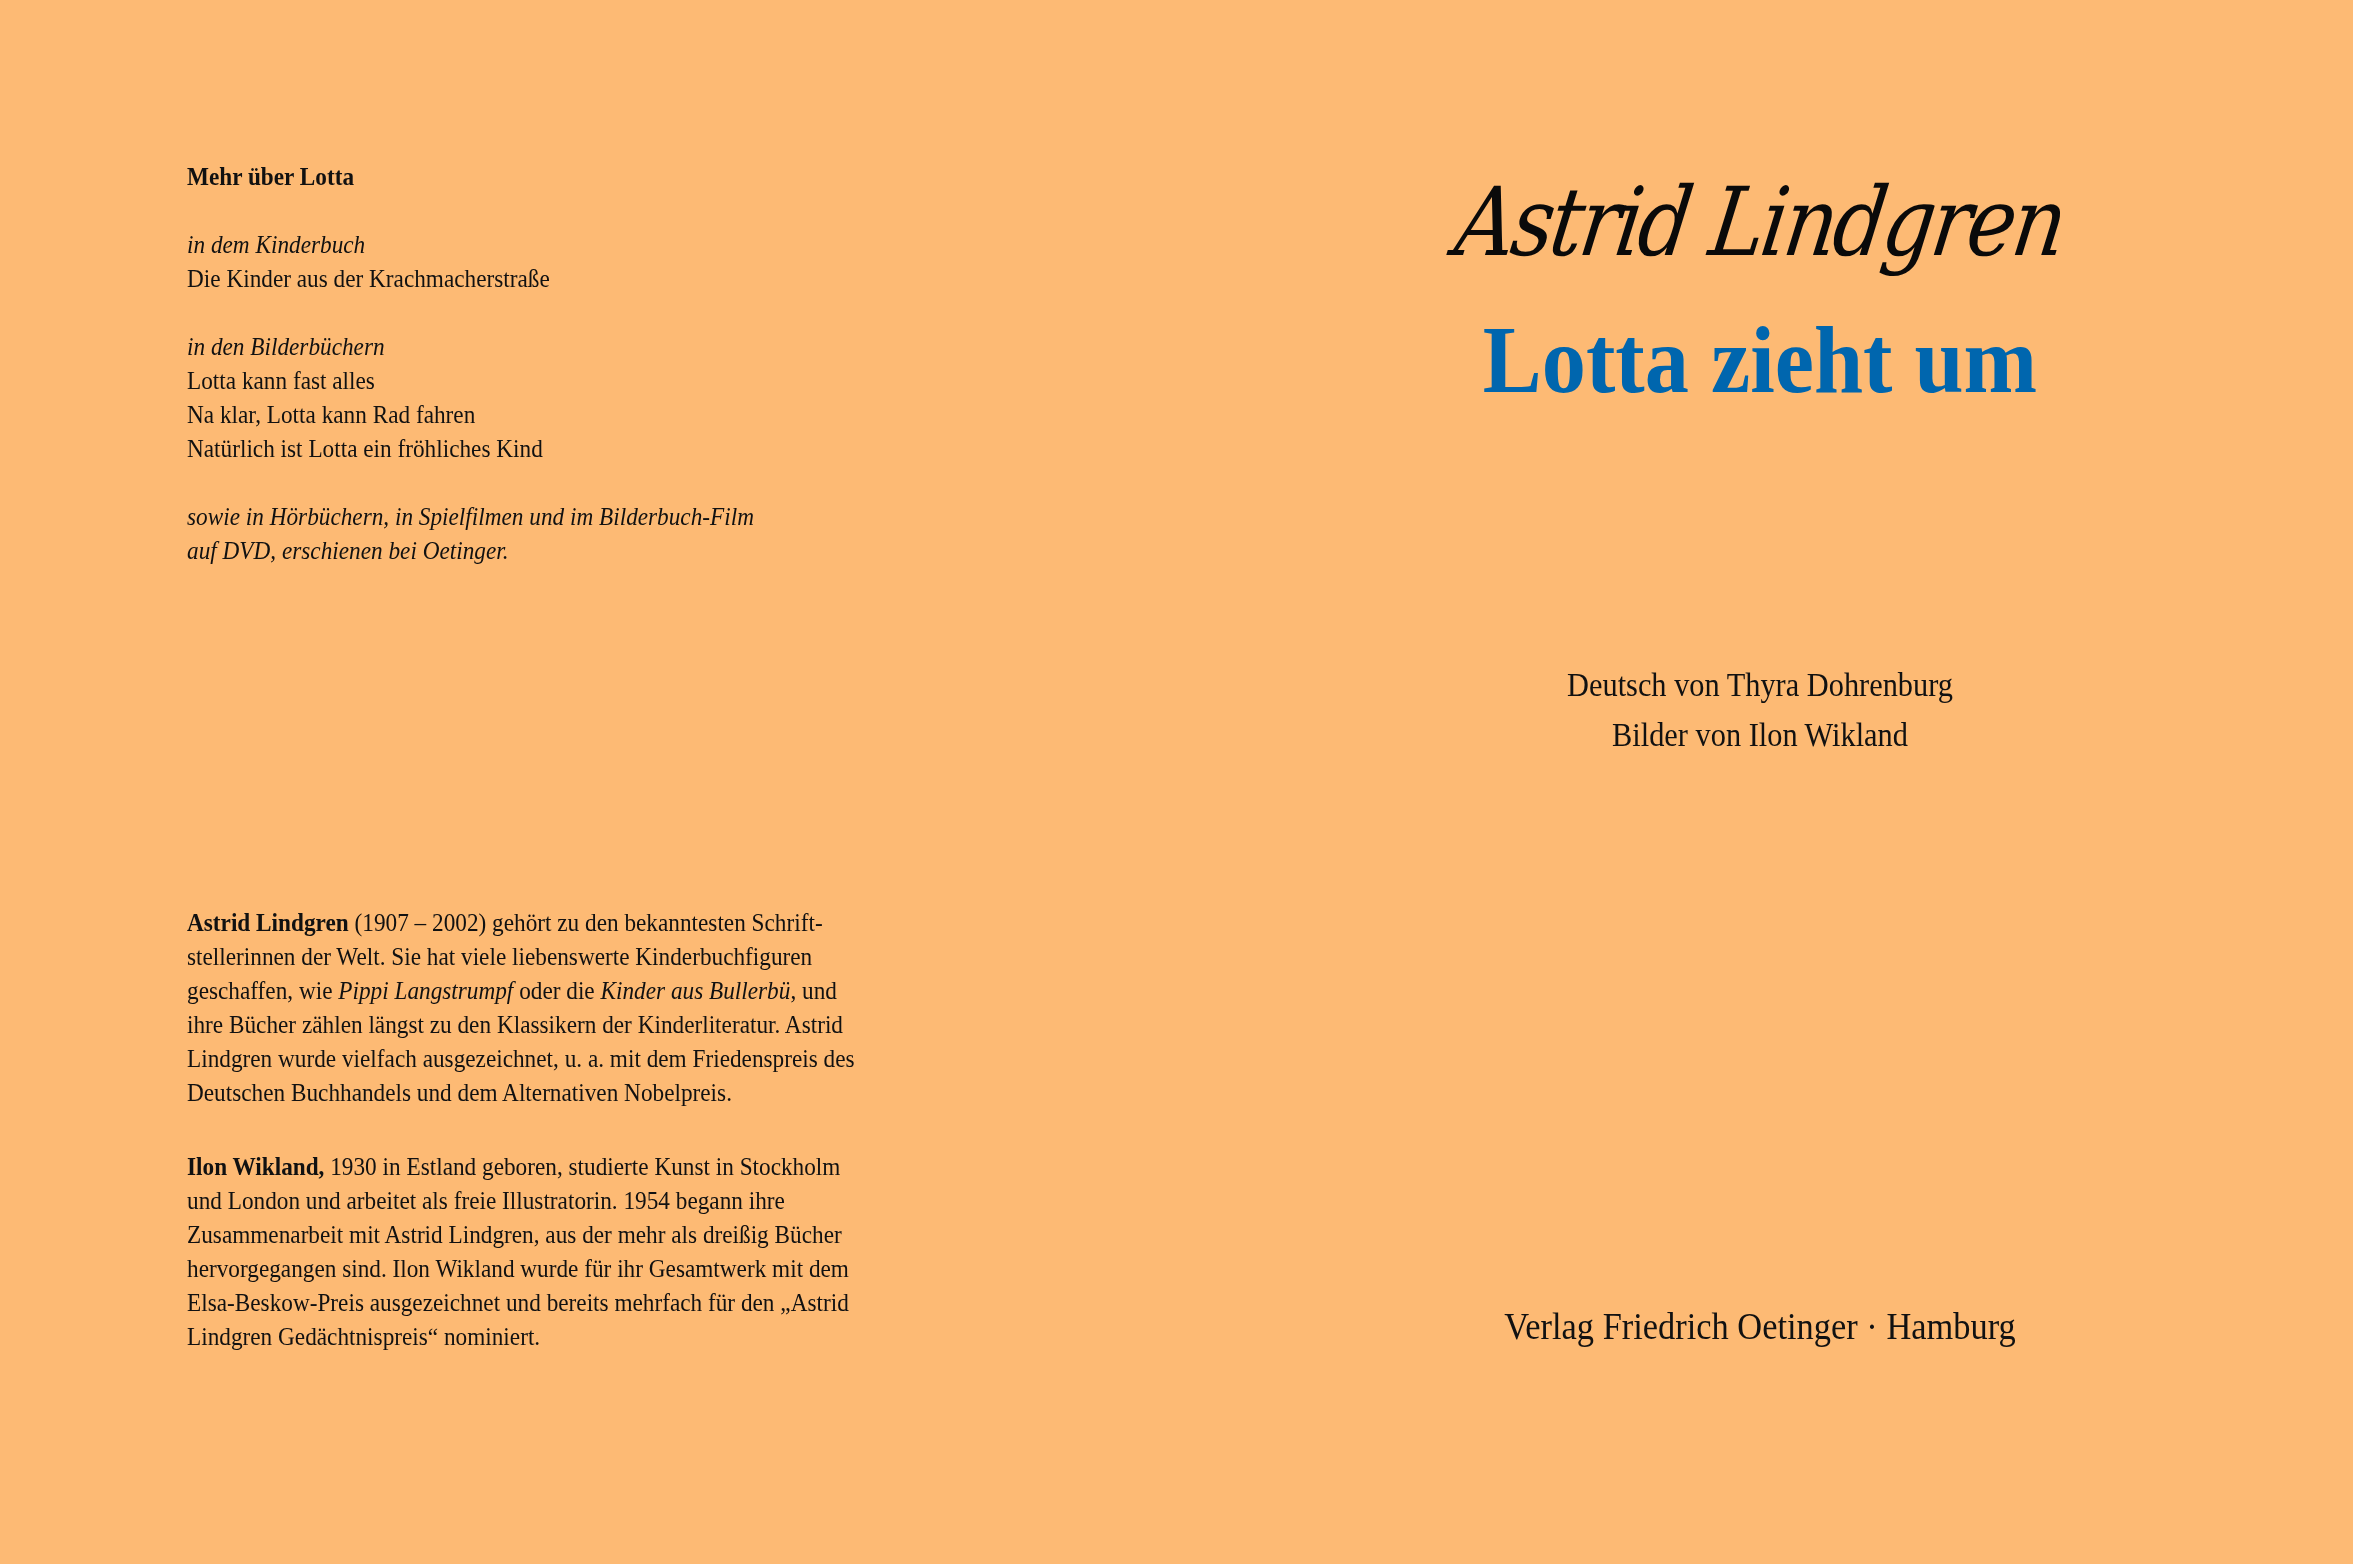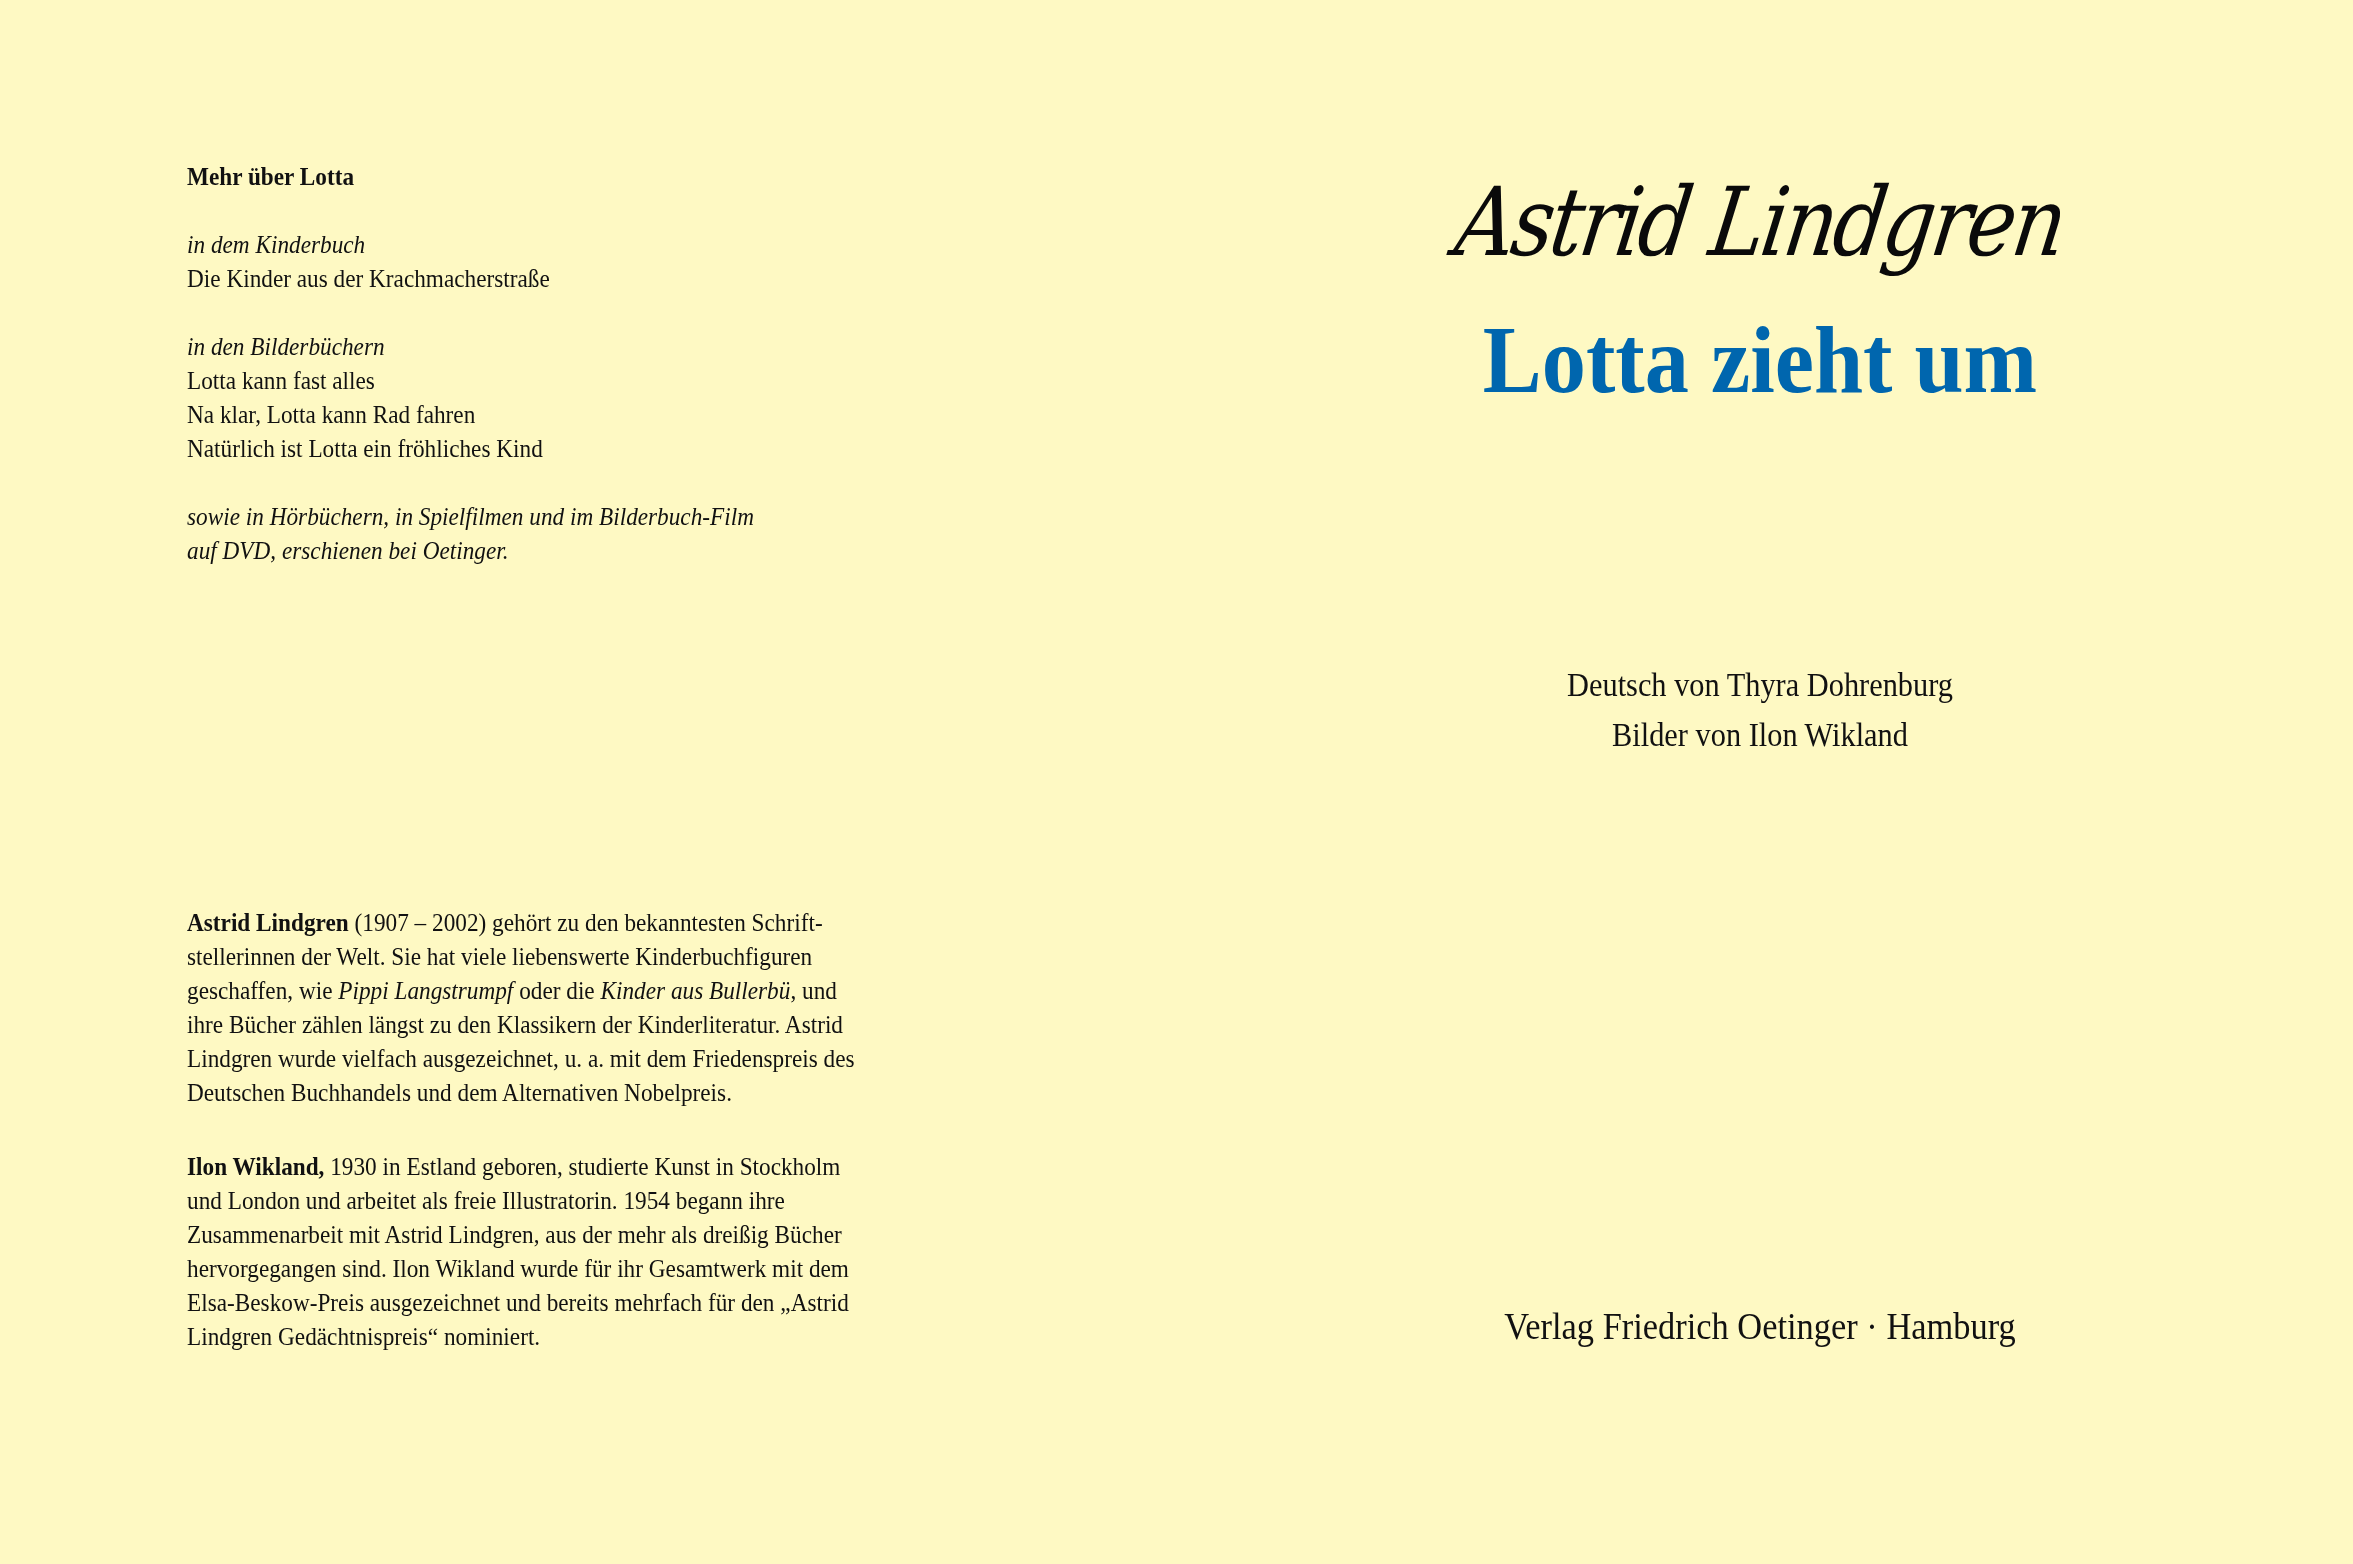--- a/index.html
+++ b/index.html
@@ -12,21 +12,21 @@
     height: 1564px;
     position: relative;
     overflow: hidden;
     font-family: "Liberation Serif", "DejaVu Serif", serif;
     color: #111111;
   }
   .spread {
     position: absolute;
     left: 0; top: 0;
     width: 2354px; height: 1564px;
-    background: #fef9c3;
+    background: #fdba74;
   }
   .page {
     position: absolute;
     top: 0;
     height: 1564px;
   }
   .page-left { left: 0; width: 1177px; }
   .page-right { left: 1177px; width: 1177px; }
 
   

